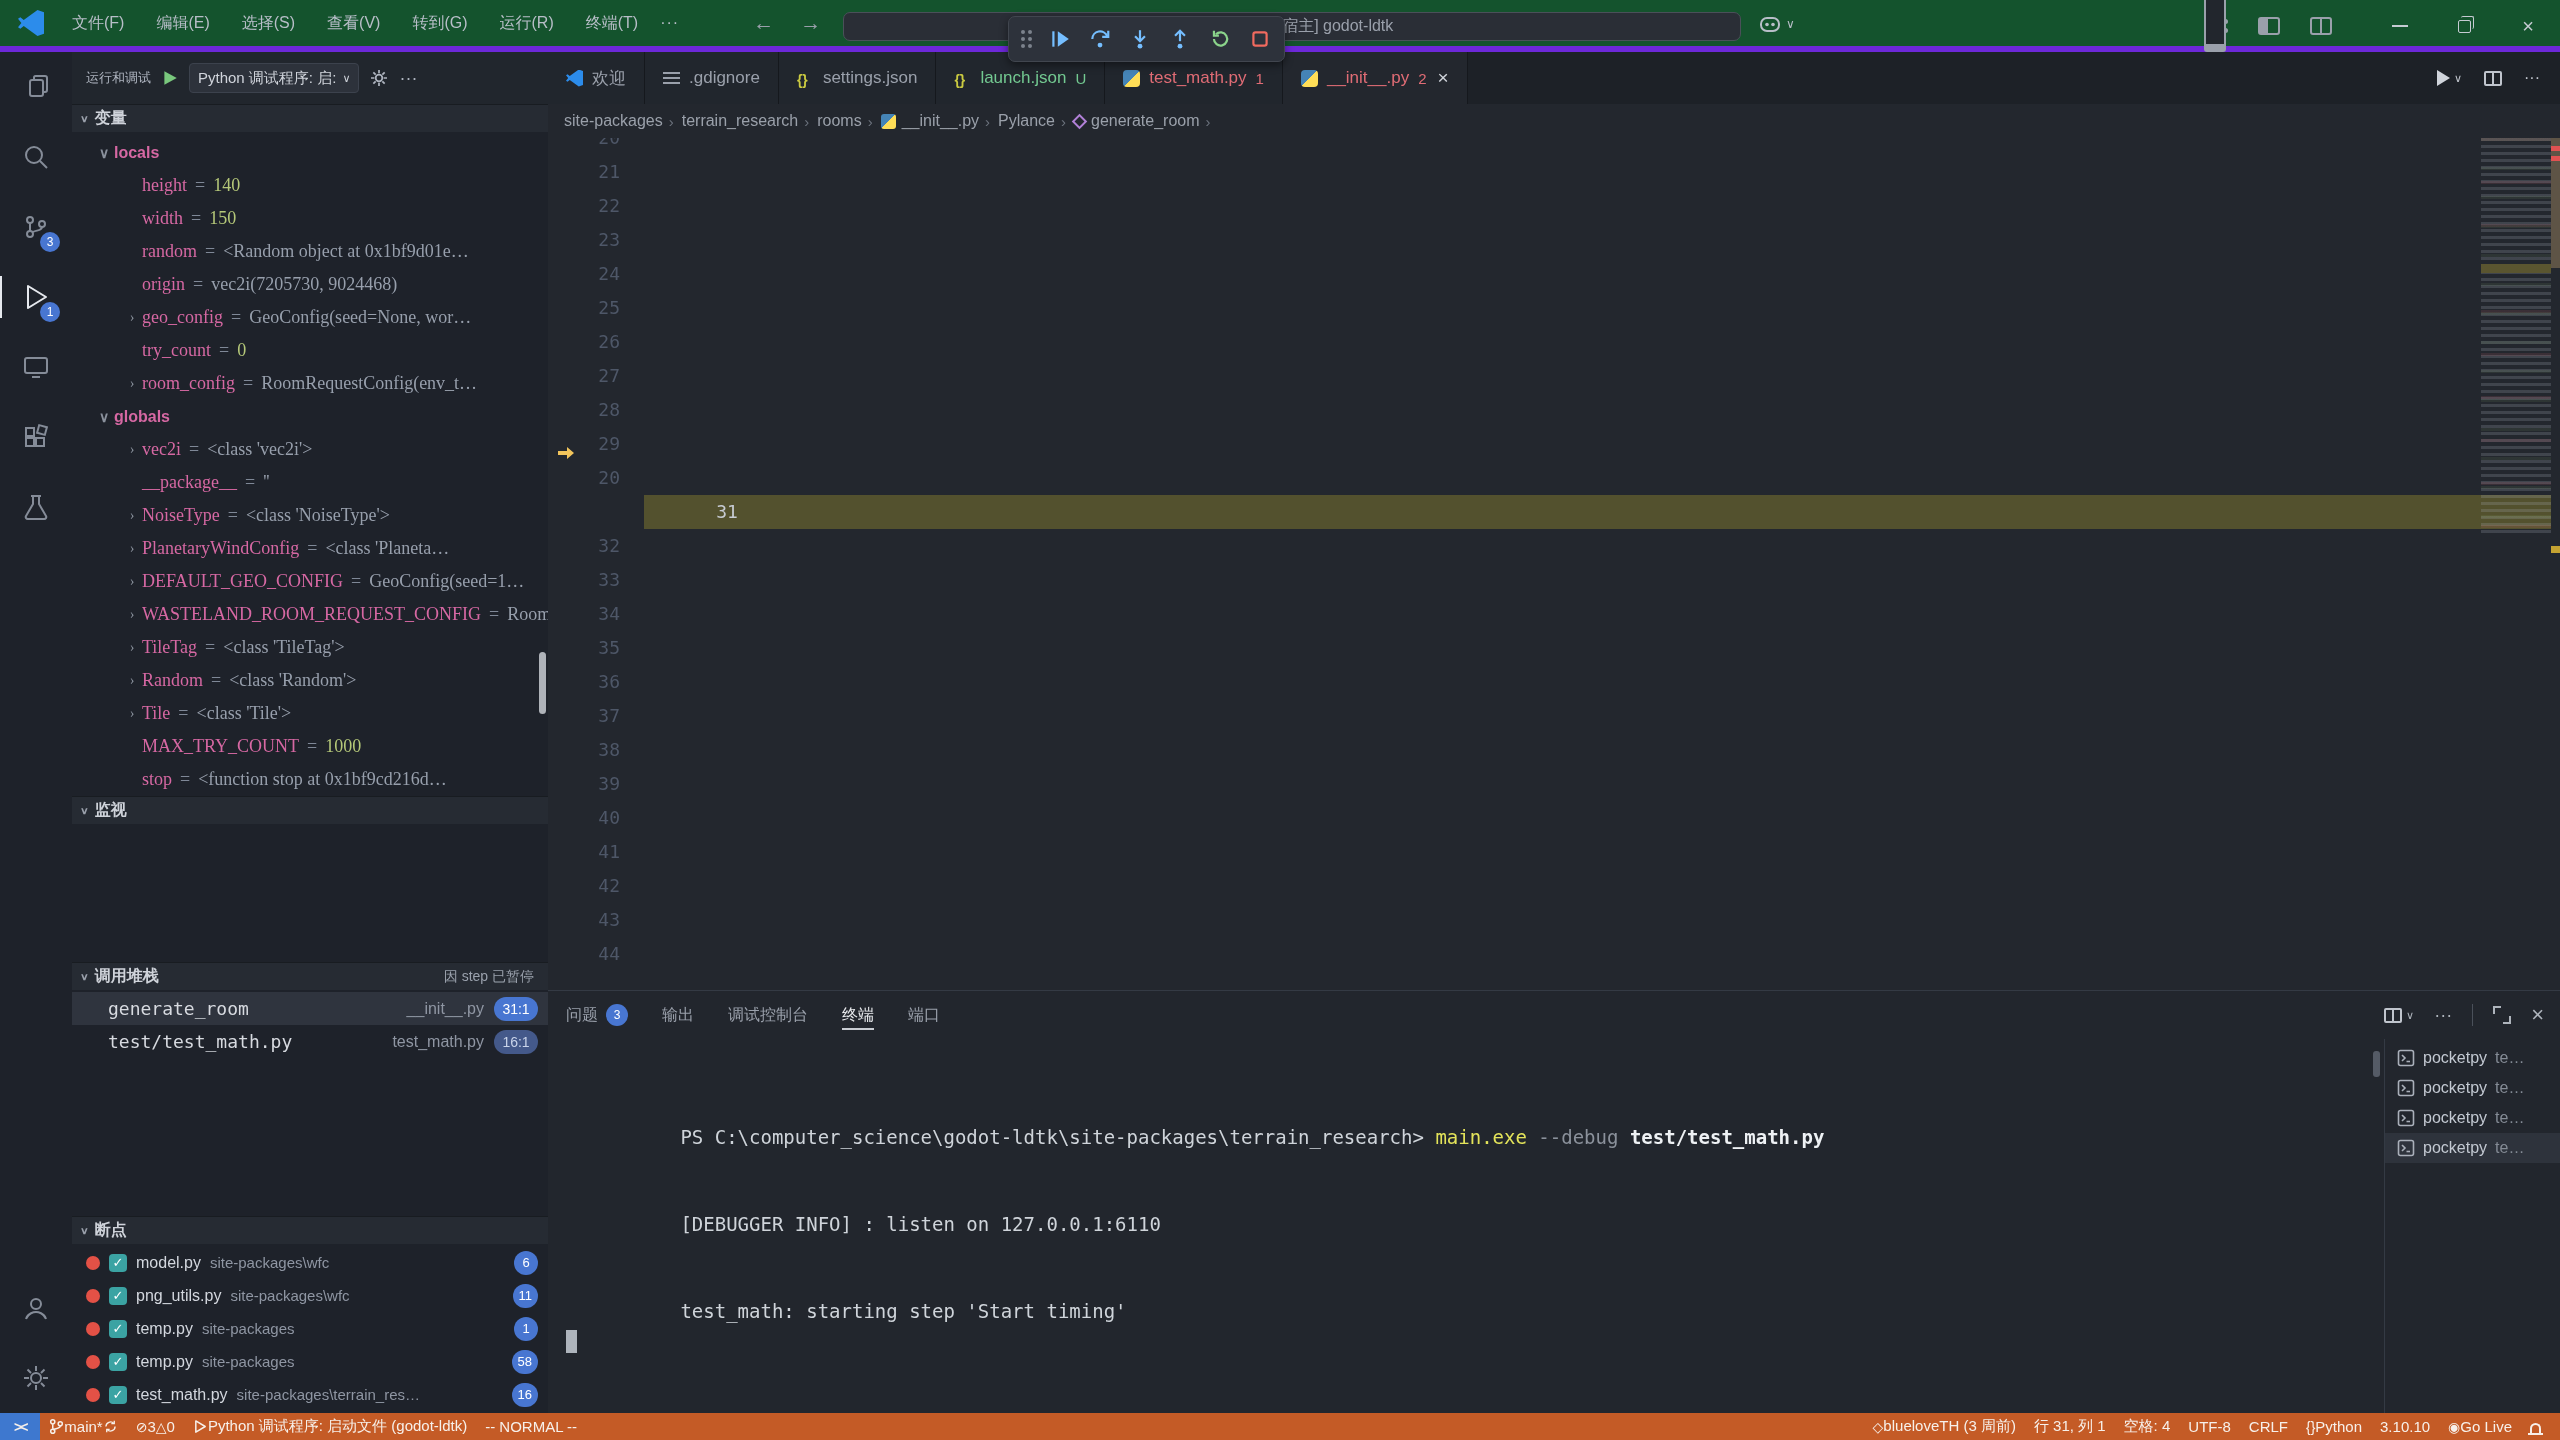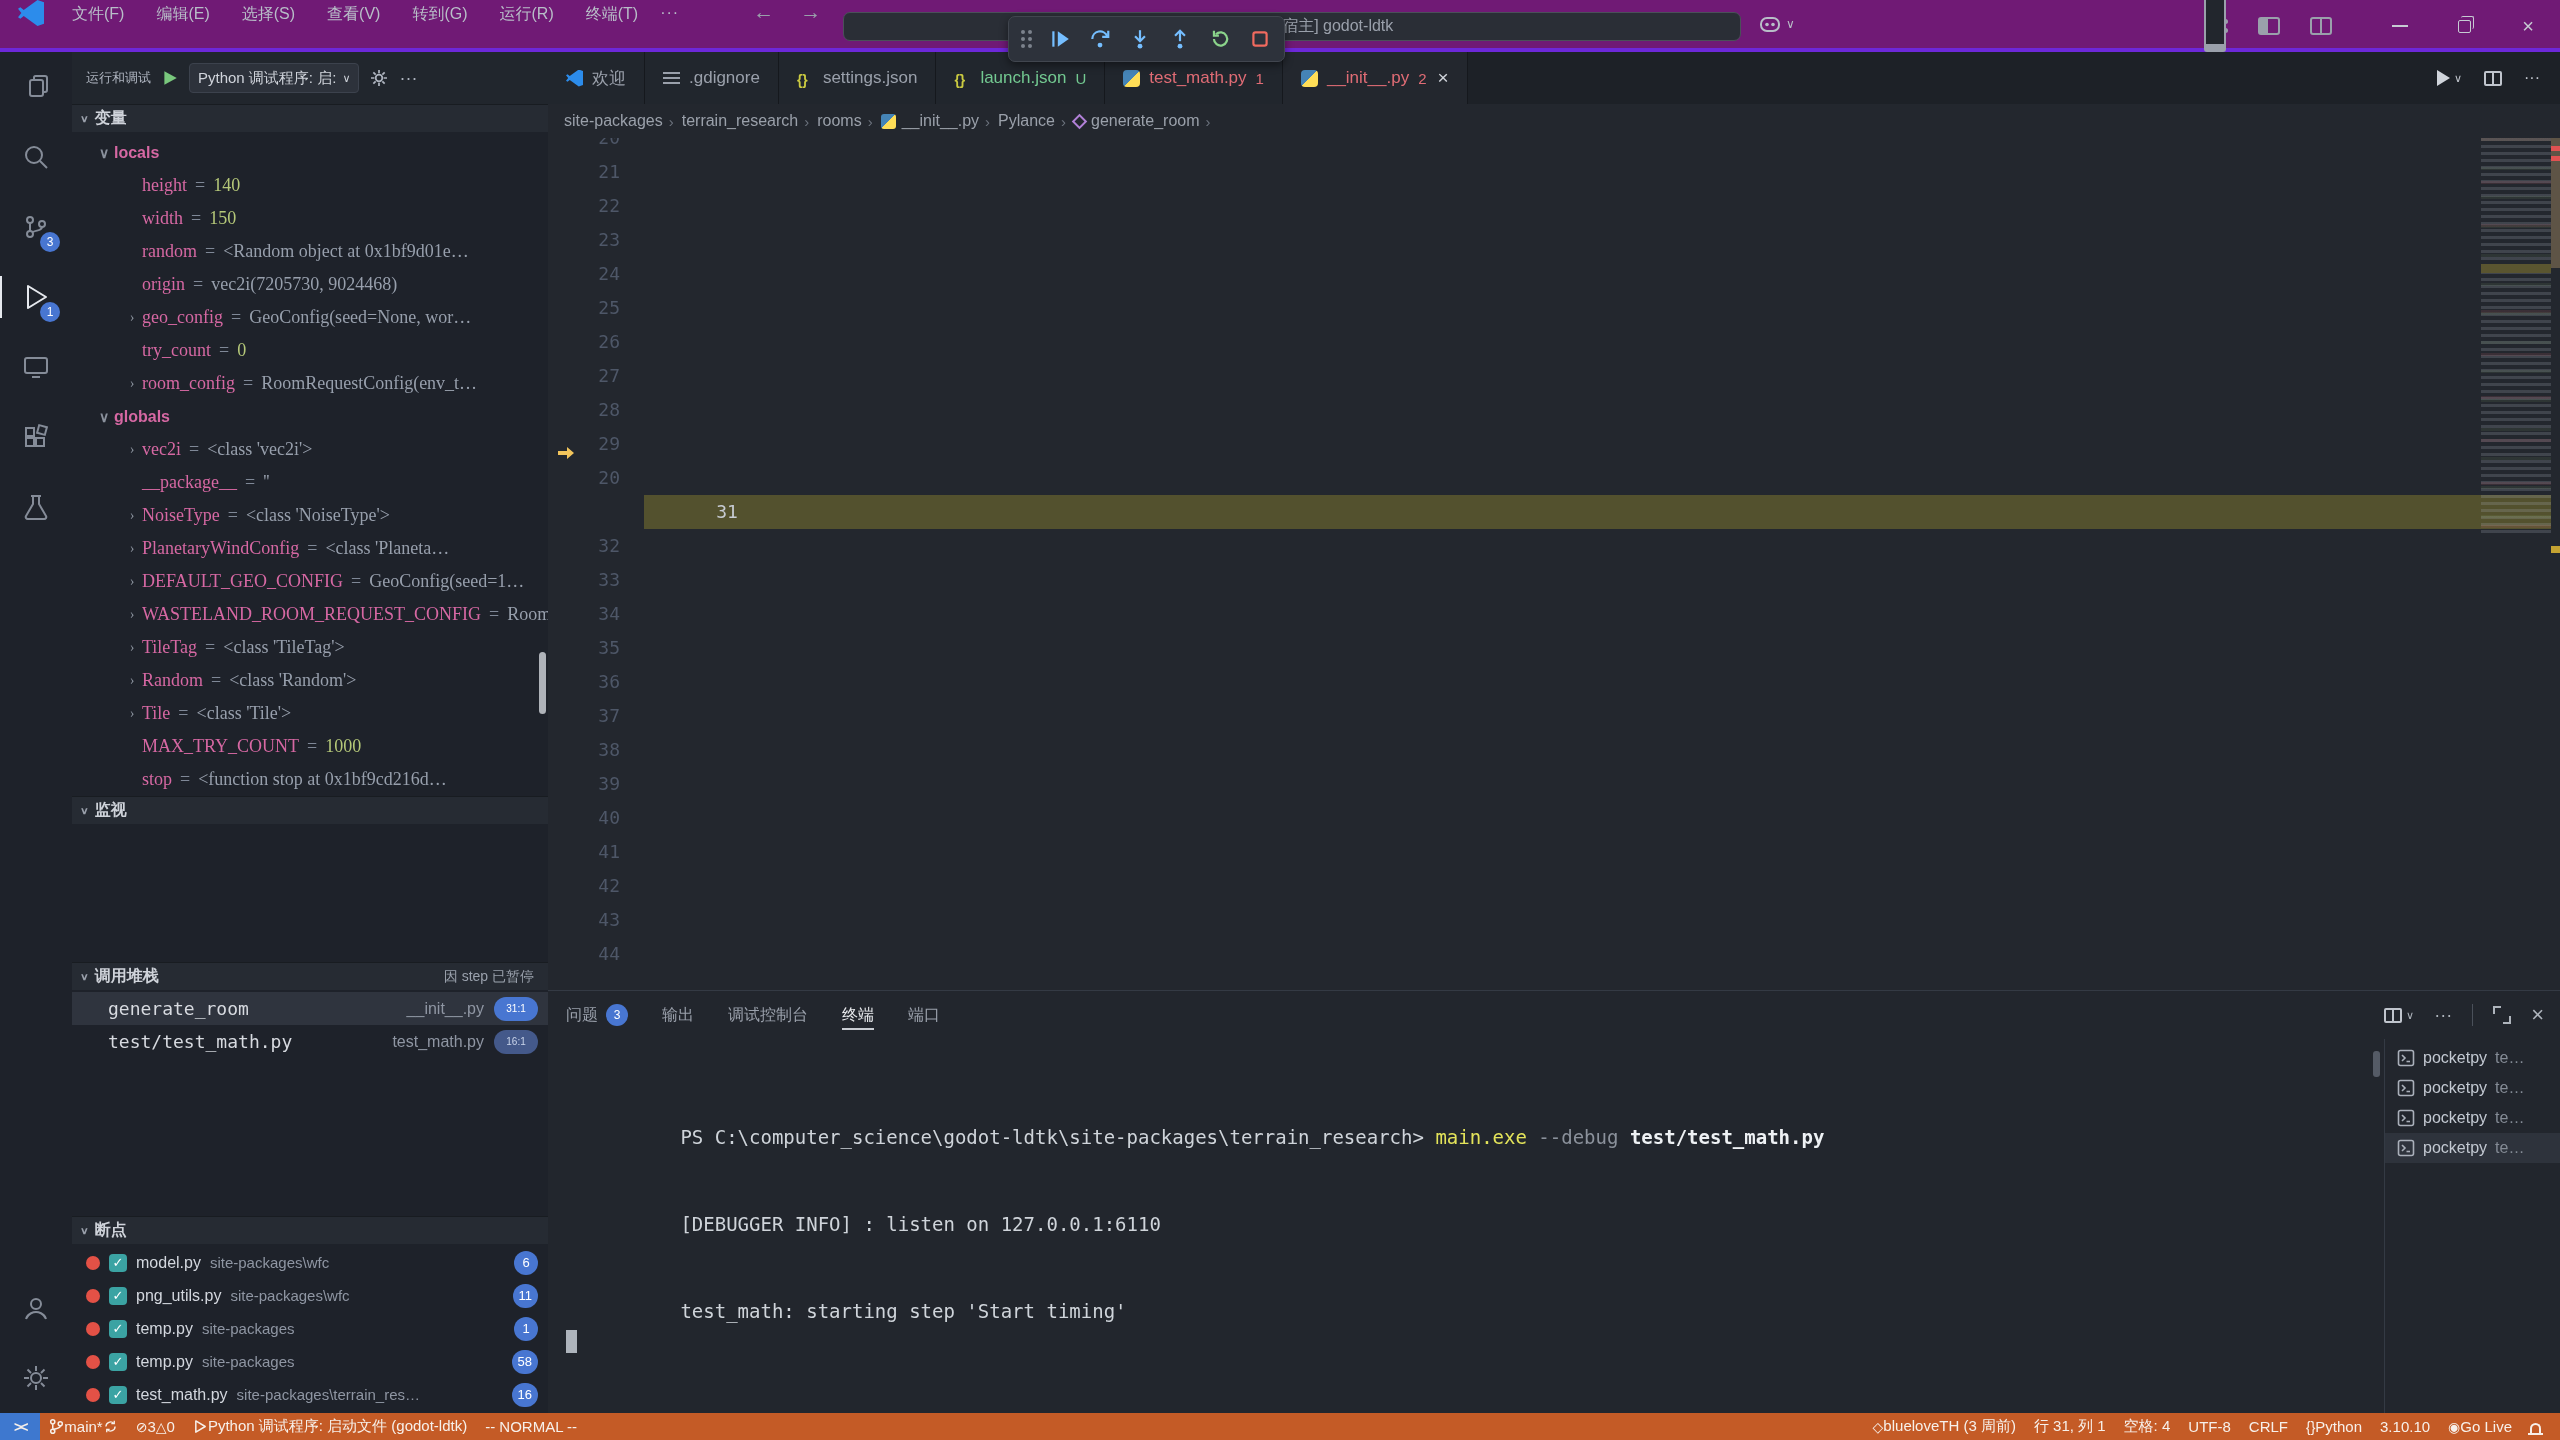--- a/index.html
+++ b/index.html
@@ -1,21 +1,21 @@
 <!DOCTYPE html>
 <html><head>
 <meta charset="utf-8">
 <style>
   *{margin:0;padding:0;box-sizing:border-box}
   html,body{width:2560px;height:1440px;overflow:hidden}
   body{position:relative;background:#23272e;font-family:"Liberation Sans",sans-serif;color:#abb2bf}
   svg{display:block}
 
   
-  .titlebar{position:absolute;top:0;left:0;right:0;height:52px;background:#701a75;border-bottom:4px solid #6d28d9;display:flex;align-items:flex-start;z-index:40}
+  .titlebar{position:absolute;top:0;left:0;right:0;height:52px;background:#14532d;border-bottom:6px solid #6d28d9;display:flex;align-items:center;z-index:40}
   .vscode-logo{width:26px;height:26px;margin:0 16px 0 18px;background:#2c8ceb;clip-path:polygon(75% 0,100% 9%,100% 91%,75% 100%,22% 62%,9% 72%,0 66%,13% 50%,0 34%,9% 28%,22% 38%)}
   .menus{display:flex;gap:8px}
   .menu-item{padding:4px 12px;font-size:16px;color:#b8bec8;border-radius:5px}
   .menu-more{padding:4px 10px;color:#b8bec8;font-size:16px;letter-spacing:1px}
   .nav-arrows{display:flex;gap:26px;margin-left:64px;color:#9aa0ab;font-size:21px}
   .cmd-center{position:absolute;left:843px;top:12px;width:898px;height:29px;background:#2a2e36;border:1px solid #4a5059;border-radius:7px;display:flex;align-items:center;justify-content:center;gap:8px;color:#9aa0ab;font-size:16px}
   .copilot{position:absolute;left:1758px;top:13px;display:flex;align-items:center;gap:4px;color:#b8bec8}
   .layout-controls{position:absolute;right:228px;top:0;height:52px;display:flex;align-items:center;gap:30px}
   .lc{width:22px;height:18px;border:2px solid #9aa0ab;border-radius:3px;position:relative}
   .lc.custom{border:none;width:24px}
@@ -64,21 +64,21 @@
   .veq{color:#7f8897;padding:0 8px}
   .veq:empty,.vval:empty{display:none}
   .vval.val-num{color:#b5c879}
   .vval.val-obj{color:#979fac}
   .watch-content{height:138px;background:#1e222a}
   .cs-content{height:226px;background:#1e222a;padding-top:2px}
   .cs-row{height:33px;display:flex;align-items:center;padding:0 10px 0 36px;gap:10px}
   .cs-row.active{background:#2f343e}
   .cs-name{font-family:"DejaVu Sans Mono",monospace;font-size:18px;color:#d7dae0;white-space:nowrap}
   .cs-file{margin-left:auto;color:#8f96a3;font-size:16px;white-space:nowrap}
-  .cs-badge{min-width:44px;height:24px;border-radius:12px;background:#4876d1;color:#fff;font-size:10px;display:flex;align-items:center;justify-content:center;padding:0 8px}
+  .cs-badge{min-width:44px;height:24px;border-radius:12px;background:#4876d1;color:#fff;font-size:14px;display:flex;align-items:center;justify-content:center;padding:0 8px}
   .cs-row:not(.active) .cs-badge{background:#44598a;color:#c9d4ea}
   .bp-content{background:#1e222a;height:170px;padding-top:2px}
   .bp-row{height:33px;display:flex;align-items:center;padding:0 10px 0 14px;gap:9px}
   .bp-dot{width:14px;height:14px;border-radius:50%;background:#e35146;flex:0 0 14px}
   .bp-check{width:18px;height:18px;border-radius:4px;background:#3ba3a3;color:#fff;font-size:13px;display:flex;align-items:center;justify-content:center;flex:0 0 18px}
   .bp-file{color:#d3d7de;font-size:16px;white-space:nowrap}
   .bp-path{color:#8f96a3;font-size:15px;white-space:nowrap;overflow:hidden;text-overflow:ellipsis;flex:1}
   .bp-badge{min-width:24px;height:24px;border-radius:12px;background:#4876d1;color:#fff;font-size:13px;display:flex;align-items:center;justify-content:center;padding:0 6px}
   .side-scroll{position:absolute;right:2px;top:600px;width:7px;height:62px;background:#c9ccd2;border-radius:4px;opacity:.85}
 

